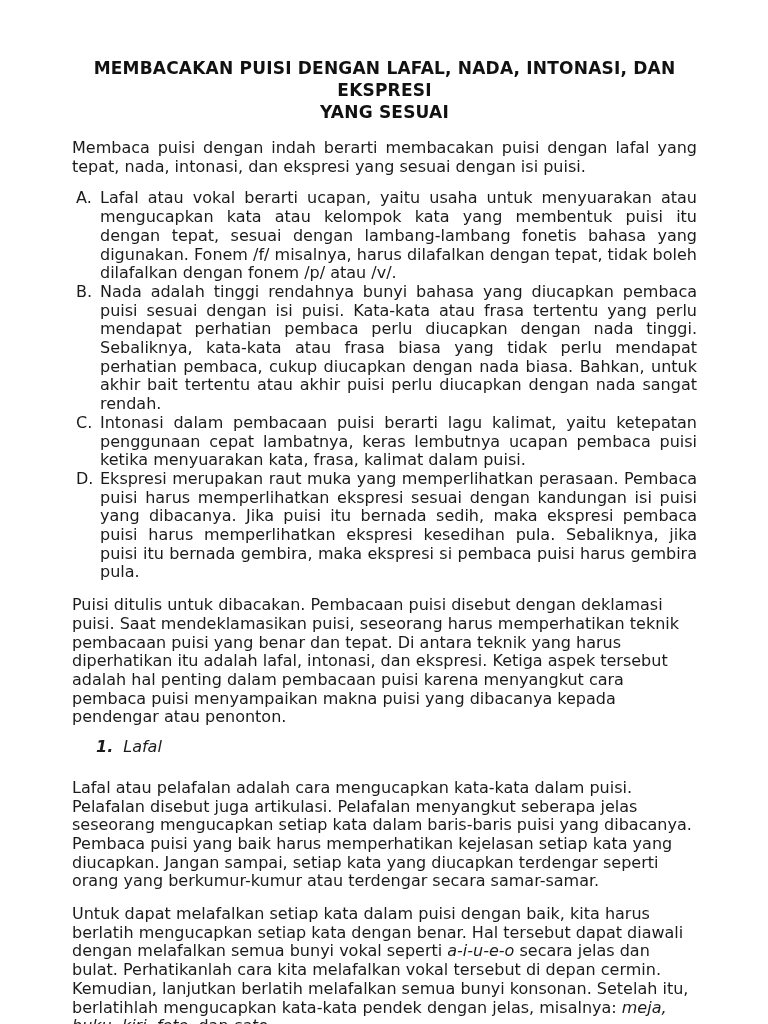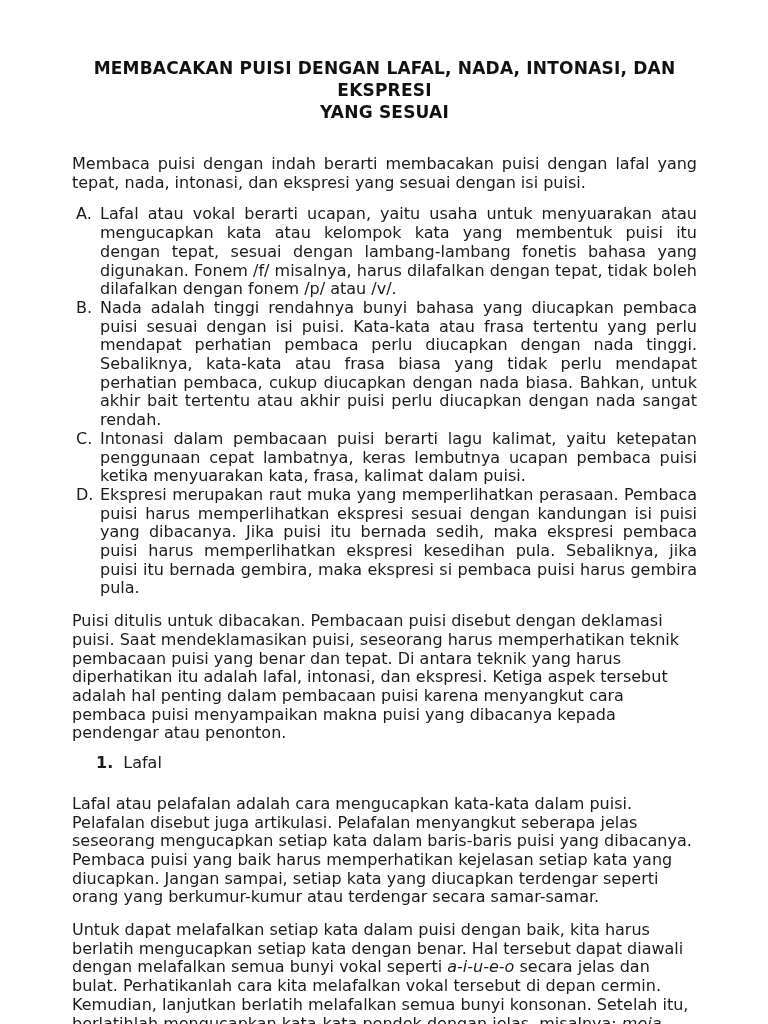--- a/index.html
+++ b/index.html
@@ -22,39 +22,39 @@
     background: #ffffff;
   }
   .doc-title {
     font-size: 17px;
     font-weight: bold;
     color: #111111;
     text-align: center;
     white-space: pre-line;
     line-height: 22px;
     letter-spacing: 0.2px;
-    margin: 0 -8px 32px -8px;
+    margin: 0 -8px 16px -8px;
   }
   p, .def-item, .section-heading {
     font-size: 16px;
     line-height: 18.7px;
   }
   p { margin: 0; }
   .justify { text-align: justify; }
   .intro { margin-bottom: 13px; }
   .def-list {
     list-style: none;
     margin: 0 0 14px 0;
     padding: 0 0 0 4px;
   }
   .def-item { display: flex; }
   .def-label { flex: 0 0 24px; width: 24px; }
   .def-text { flex: 1; text-align: justify; }
   .para-deklamasi { margin-bottom: 11px; }
-  .section-heading { padding-left: 24px; margin: 0 0 22px 0; }
+  .section-heading { padding-left: 24px; margin: 0 0 22px 0; font-style: italic; }
   .sh-num { font-weight: bold; margin-right: 10px; }
   .para-lafal { margin-bottom: 14px; }
   .para-latihan { }
   .note-heading {
     font-size: 19px;
     font-weight: bold;
     color: #111111;
     letter-spacing: 0.4px;
     margin: 0;
     line-height: 18.7px;

